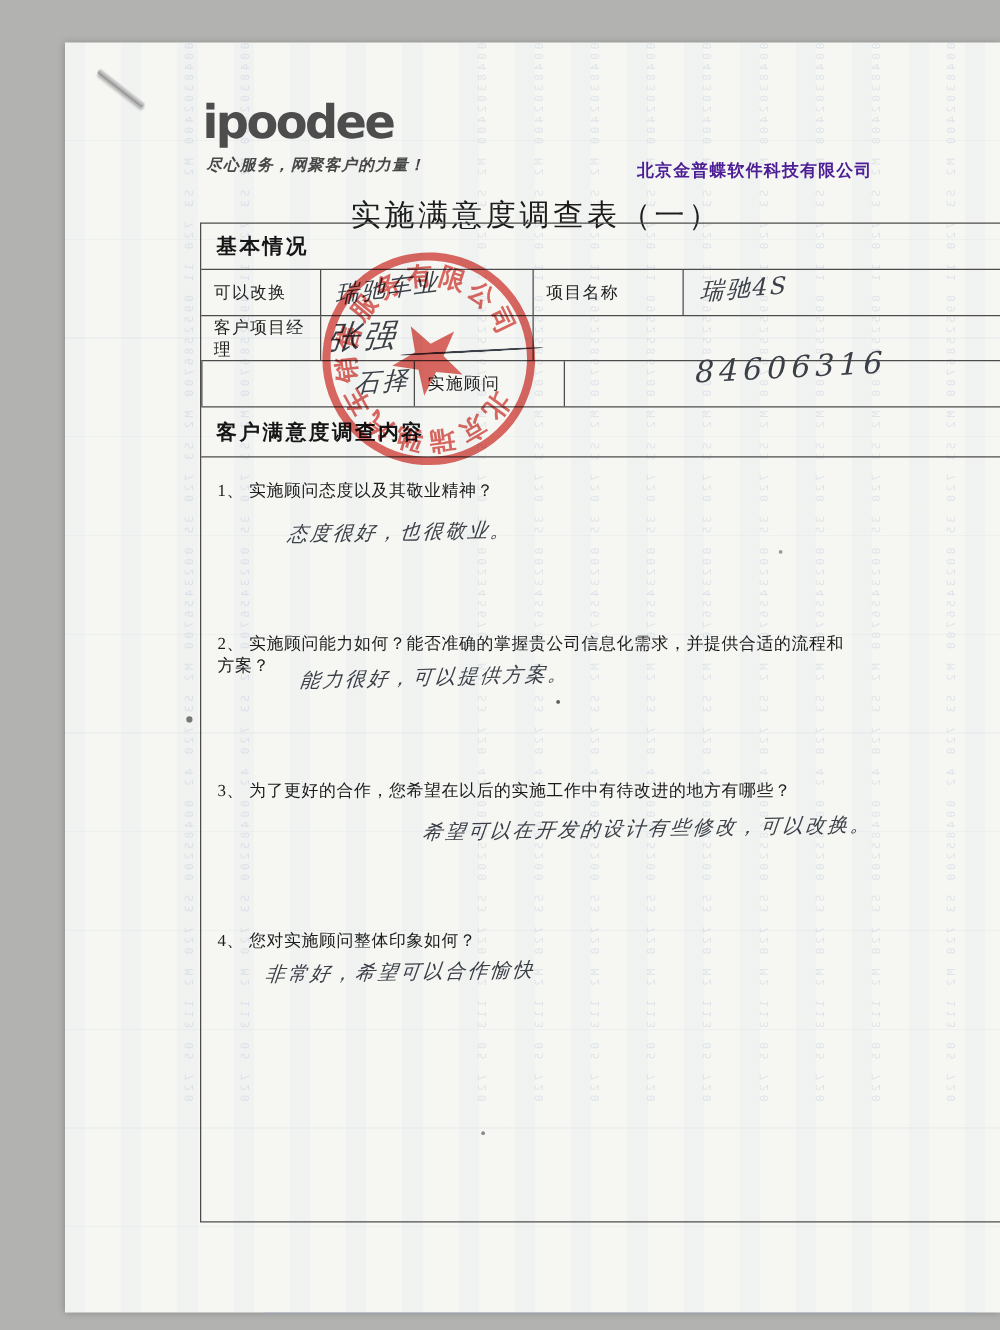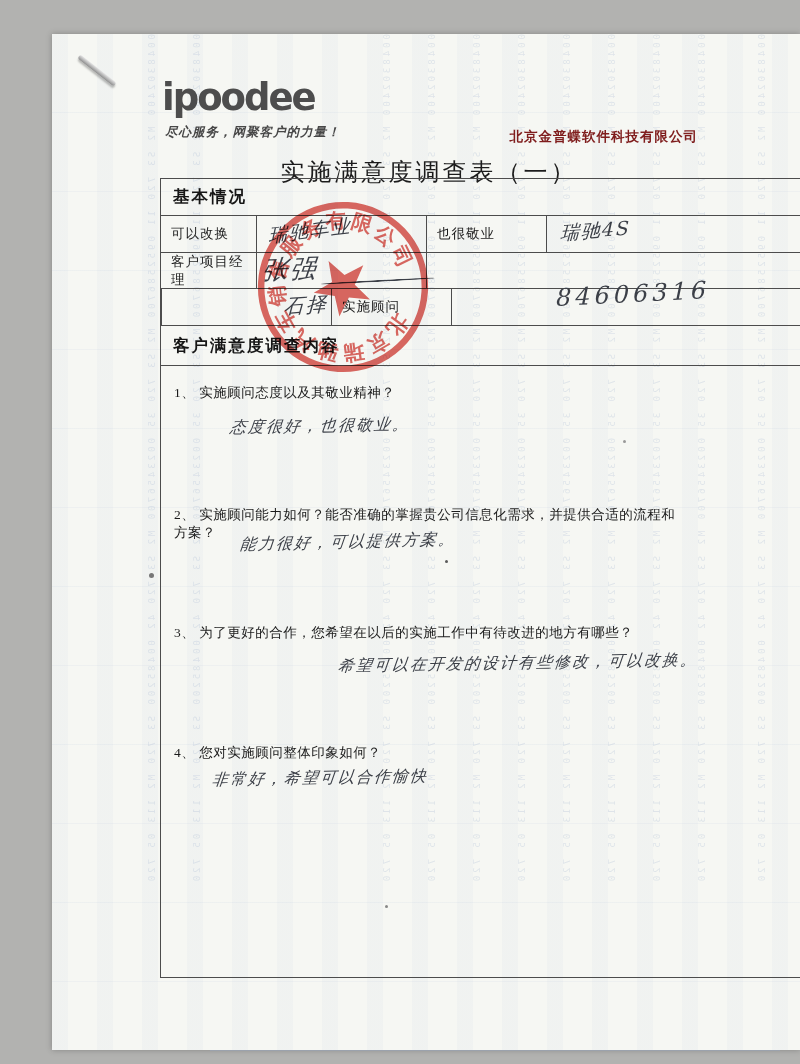--- a/index.html
+++ b/index.html
@@ -45,21 +45,21 @@
     font-family:"DejaVu Sans", sans-serif;
     font-weight:bold;font-size:37px;letter-spacing:-2px;color:#4d4d4d;
   }
   .tagline{
     position:absolute;left:165px;top:96px;
     font-family:"Liberation Sans", sans-serif;
     font-style:italic;font-weight:bold;font-size:12.5px;letter-spacing:1px;color:#474747;
   }
   .company{
     position:absolute;top:100px;left:420px;width:278px;text-align:right;
-    font-size:13.5px;font-weight:600;color:#7f1d1d;letter-spacing:1px;
+    font-size:13.5px;font-weight:600;color:#4c1d95;letter-spacing:1px;
   }
   .doc-title{
     position:absolute;top:128px;left:160px;width:538px;text-align:center;
     font-size:24px;letter-spacing:3px;color:#1c1c1c;font-weight:500;
   }
   
   .tbl{
     position:absolute;left:160px;top:150px;width:650px;height:800px;
     border:1.6px solid #4c4c4c;box-sizing:border-box;
   }
@@ -155,21 +155,21 @@
   <div class="tagline">尽心服务，网聚客户的力量！</div>
   <div class="company">北京金普蝶软件科技有限公司</div>
   <div class="doc-title">实施满意度调查表（一）</div>
 
   <div class="tbl">
     <div class="sec-row sec1">基本情况</div>
 
     <div class="info-row r1">
       <div class="cell c-lab1">可以改换</div>
       <div class="cell c-val1"></div>
-      <div class="cell c-lab2">也很敬业</div>
+      <div class="cell c-lab2">项目名称</div>
       <div class="cell c-val2"></div>
     </div>
     <div class="info-row r2">
       <div class="cell c-lab1">客户项目经理</div>
       <div class="cell c-val1"></div>
       <div class="cell c-val2"></div>
     </div>
     <div class="info-row r3">
       <div class="cell c-val1"></div>
       <div class="cell c-lab2">实施顾问</div>

